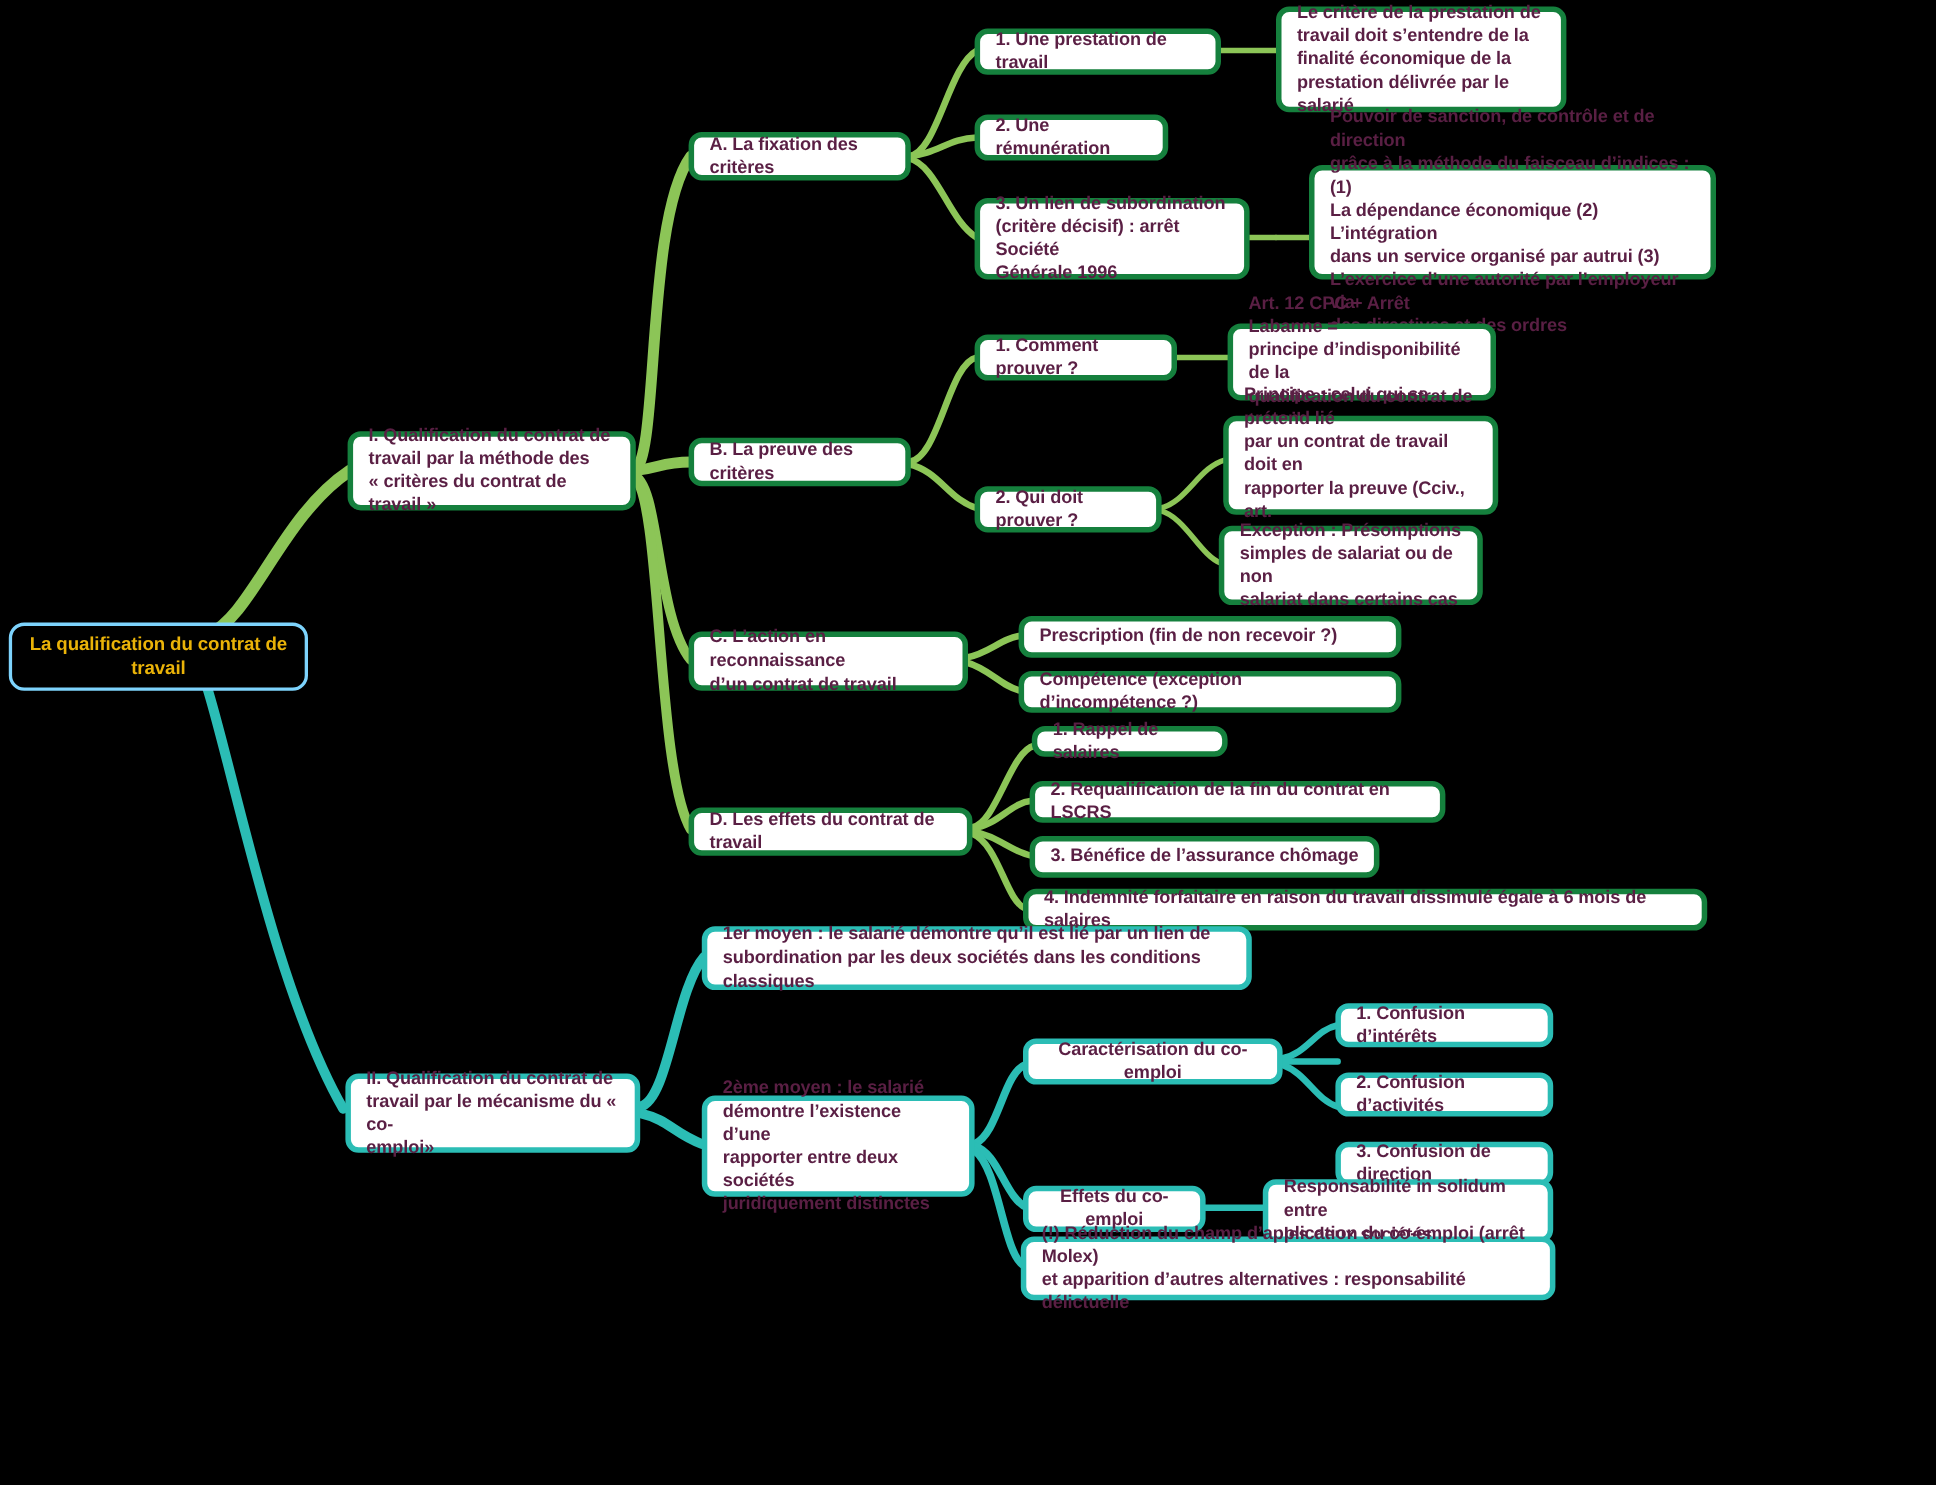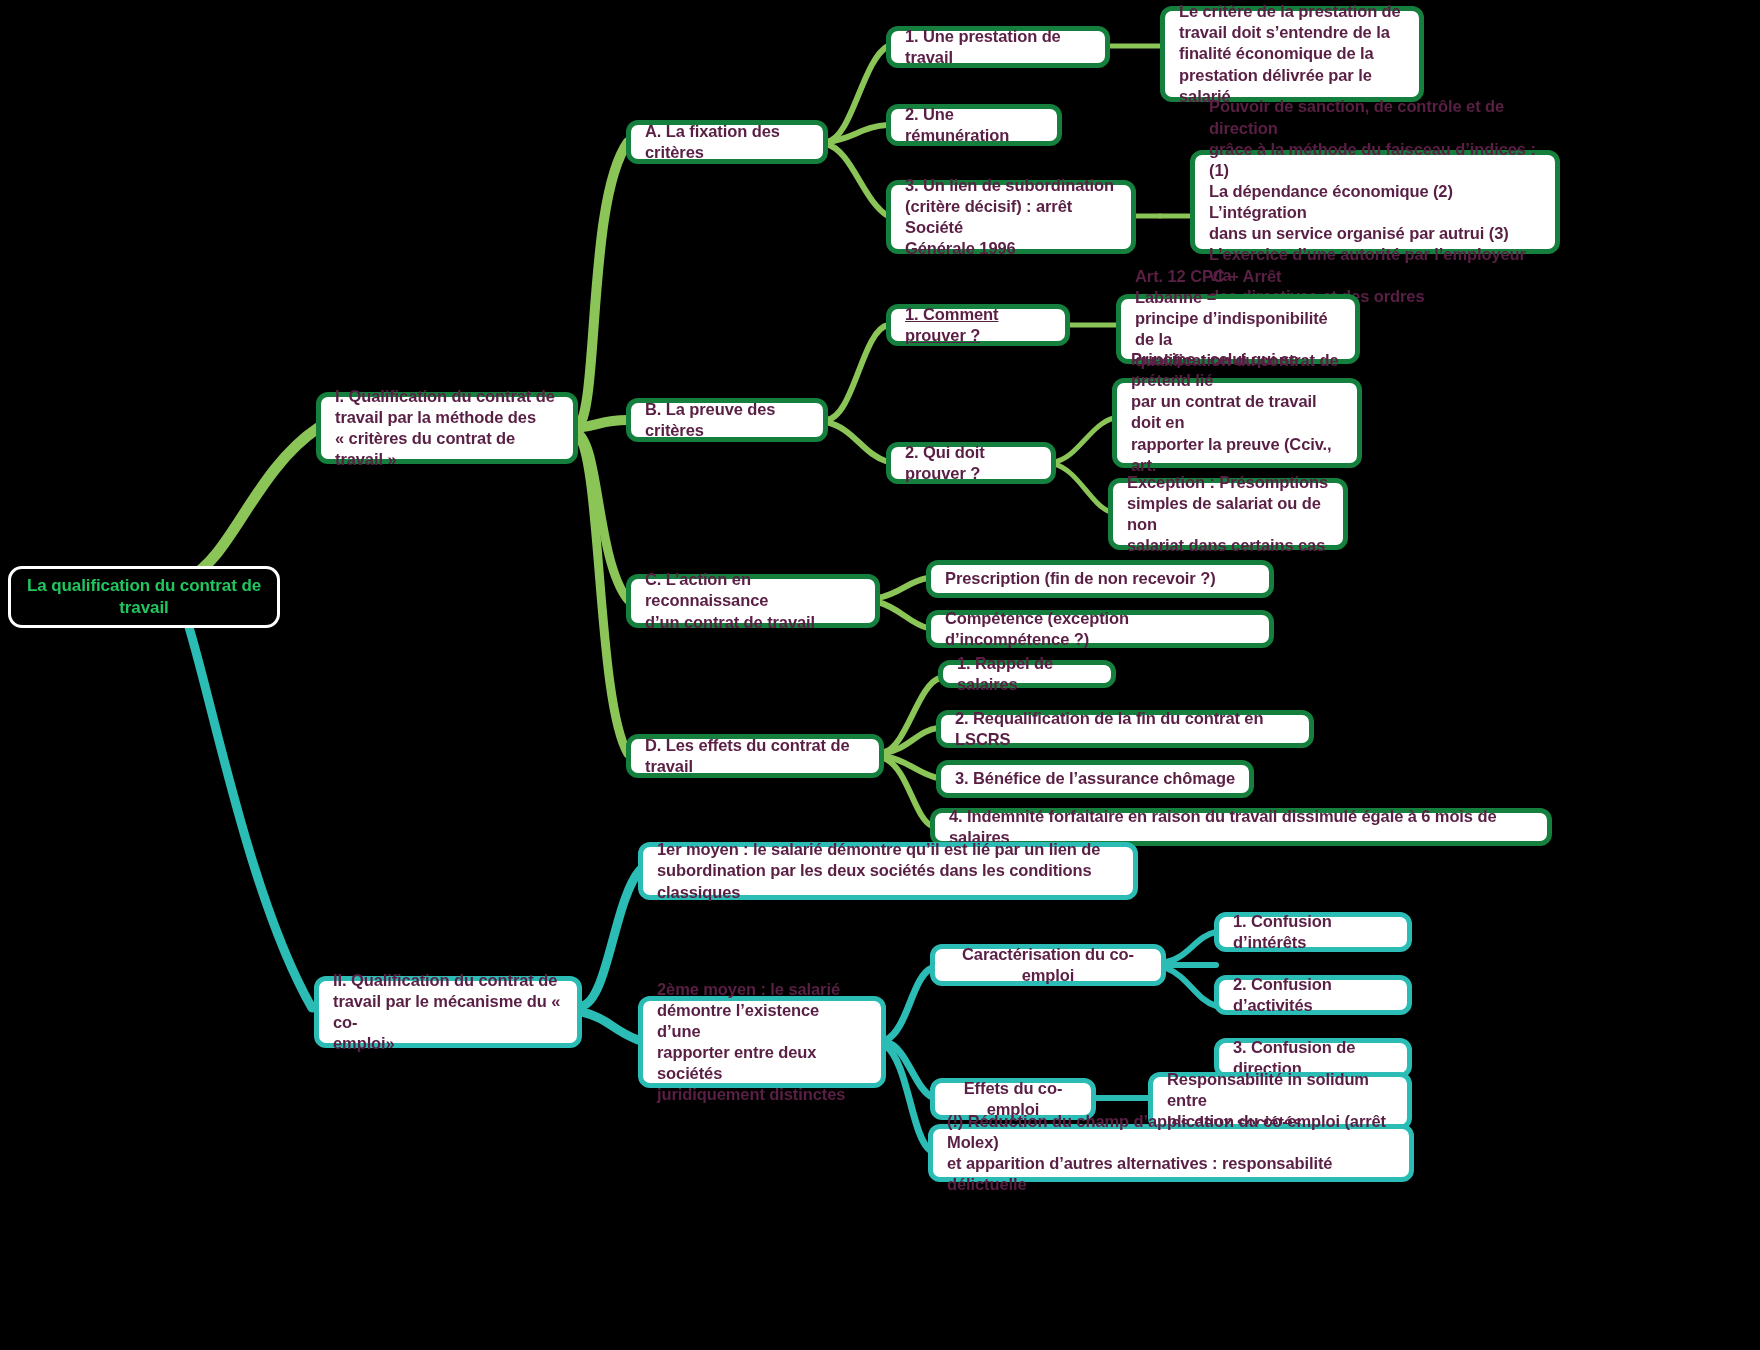--- a/index.html
+++ b/index.html
@@ -6,21 +6,21 @@
   body{width:1760px;height:1350px;overflow:hidden;font-family:"Liberation Sans",sans-serif;}
   #canvas{position:relative;width:1760px;height:1350px;background:#000;}
   svg#links{position:absolute;left:0;top:0;width:1760px;height:1350px;}
 
   .node{position:absolute;box-sizing:border-box;background:#fff;border-radius:12px;
         display:flex;align-items:center;padding:9px 14px;
         color:#5a1f44;font-weight:bold;font-size:16.5px;line-height:1.28;
         letter-spacing:-0.1px;white-space:pre-line;}
   .green{border:5px solid #15803d;}
   .teal{border:5px solid #2bbdb5;}
-  .root{background:#000;border:3px solid #ffffff;color:#22c55e;border-radius:14px;
+  .root{background:#000;border:3px solid #7dd3fc;color:#eab308;border-radius:14px;
         justify-content:center;text-align:center;font-size:17px;}
   .ctr{justify-content:center;text-align:center;}
 </style>
 </head>
 <body>
 
 <div id="canvas">
 
   <svg id="links" viewBox="0 0 1760 1350">
     <g fill="none" stroke="#8cc557" stroke-linecap="round">
@@ -114,21 +114,21 @@
 La dépendance économique (2) L’intégration
 dans un service organisé par autrui                (3)
 L’exercice d’une autorité par l’employeur via
 des directives et des ordres</span>
   </div>
 
   <div class="node green" style="left:626px;top:398px;width:202px;height:44px;">
     <span>B. La preuve des critères</span>
   </div>
 
-  <div class="node green" style="left:886px;top:304px;width:184px;height:42px;text-decoration:underline;">
+  <div class="node green" style="left:886px;top:304px;width:184px;height:42px;">
     <span>1. Comment prouver ?</span>
   </div>
   <div class="node green" style="left:1116px;top:294px;width:244px;height:70px;">
     <span>Art. 12 CPC + Arrêt Labanne =
 principe d’indisponibilité de la
 qualification du contrat de travail</span>
   </div>
 
   <div class="node green" style="left:886px;top:442px;width:170px;height:42px;">
     <span>2. Qui doit prouver ?</span>

